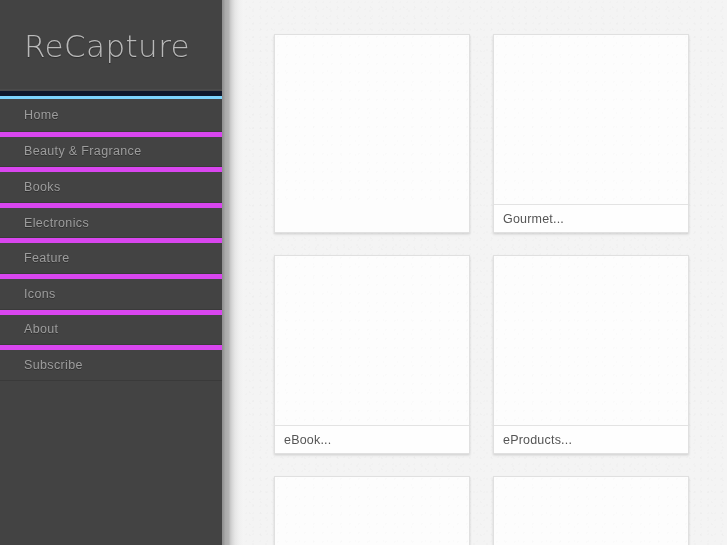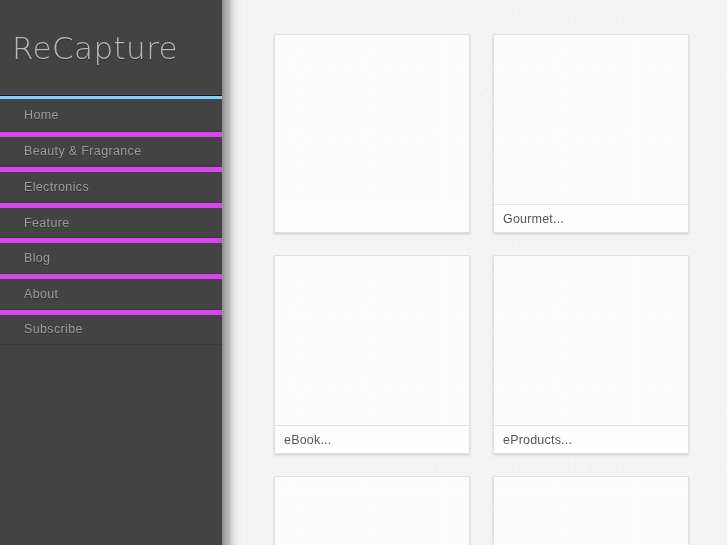--- a/index.html
+++ b/index.html
@@ -37,22 +37,22 @@
     width: 222px;
     height: 545px;
     background: #434343;
     z-index: 5;
   }
 
   #logo-wrap {
     height: 96px;
     display: flex;
     align-items: center;
-    padding-left: 12px;
-    border-bottom: 1px solid #0f172a;
+    padding-left: 24px;
+    border-bottom: 5px solid #0f172a;
     box-shadow: inset 0 -2px 0 #4a4a4a;
   }
 
   #logo {
     font-family: "DejaVu Sans", sans-serif;
     font-weight: 300;
     font-size: 31px;
     letter-spacing: 0.4px;
     color: #b9b9b9;
     text-shadow: 0 1px 1px rgba(0,0,0,0.35);
@@ -153,27 +153,30 @@
     </div>
 
     <ul id="nav">
       <li class="nav-item">
         <span>Home</span>
       </li>
       <li class="nav-item">
         <span>Beauty &amp; Fragrance</span>
       </li>
       <li class="nav-item">
+        <span>Books</span>
+      </li>
+      <li class="nav-item">
         <span>Electronics</span>
       </li>
       <li class="nav-item">
         <span>Feature</span>
       </li>
       <li class="nav-item">
-        <span>Blog</span>
+        <span>Icons</span>
       </li>
       <li class="nav-item">
         <span>About</span>
       </li>
       <li class="nav-item">
         <span>Subscribe</span>
       </li>
     </ul>
   </aside>
 

